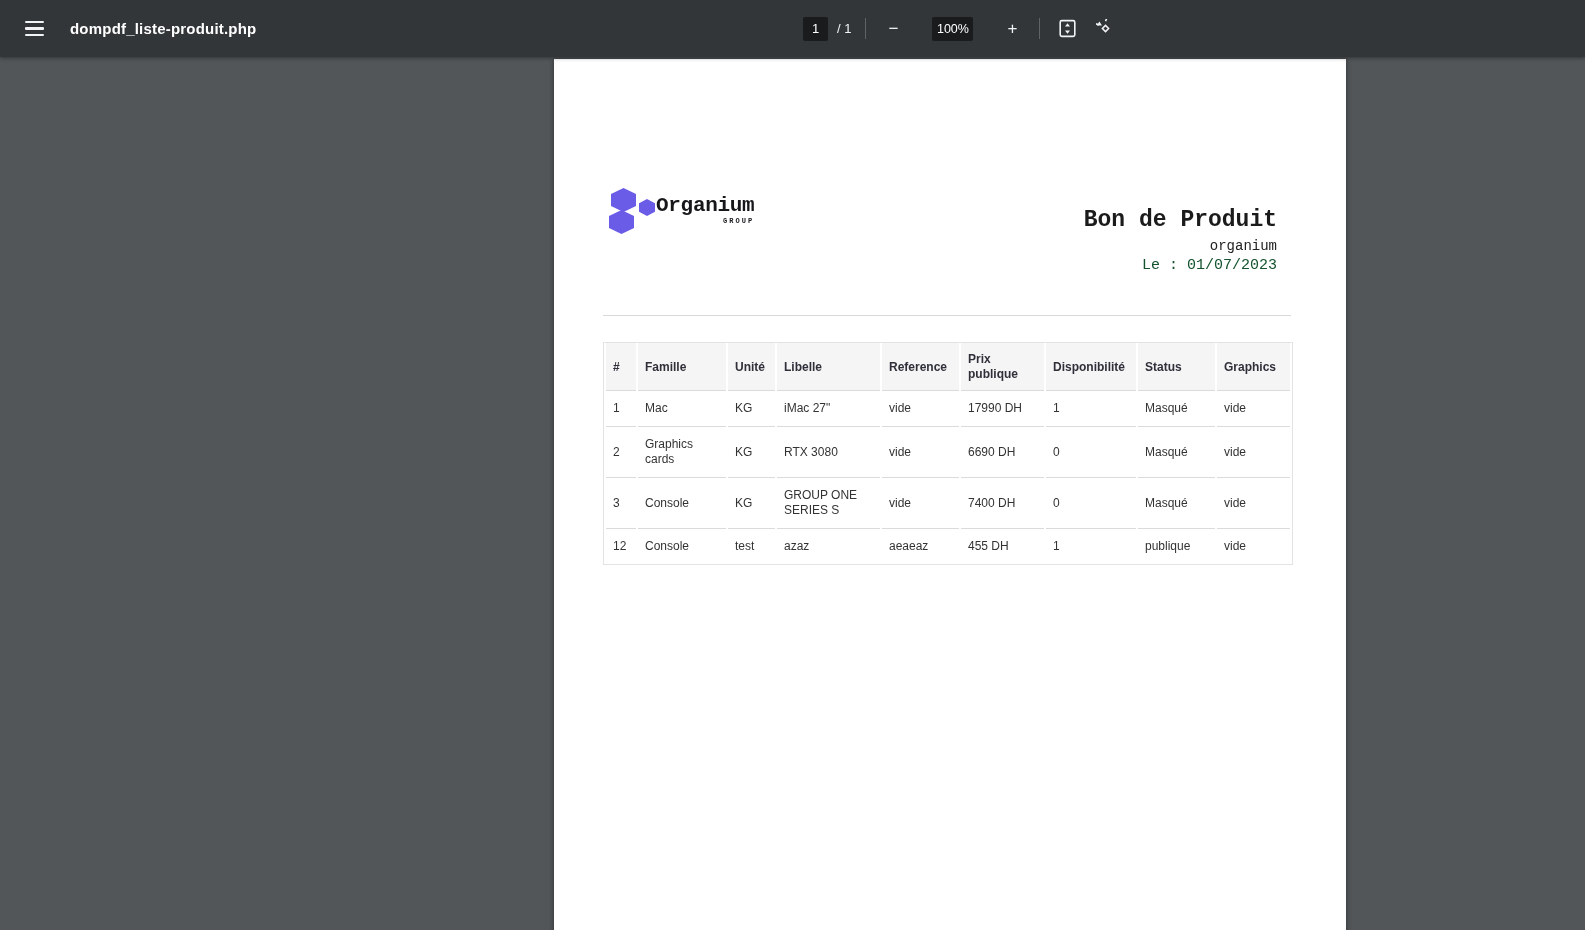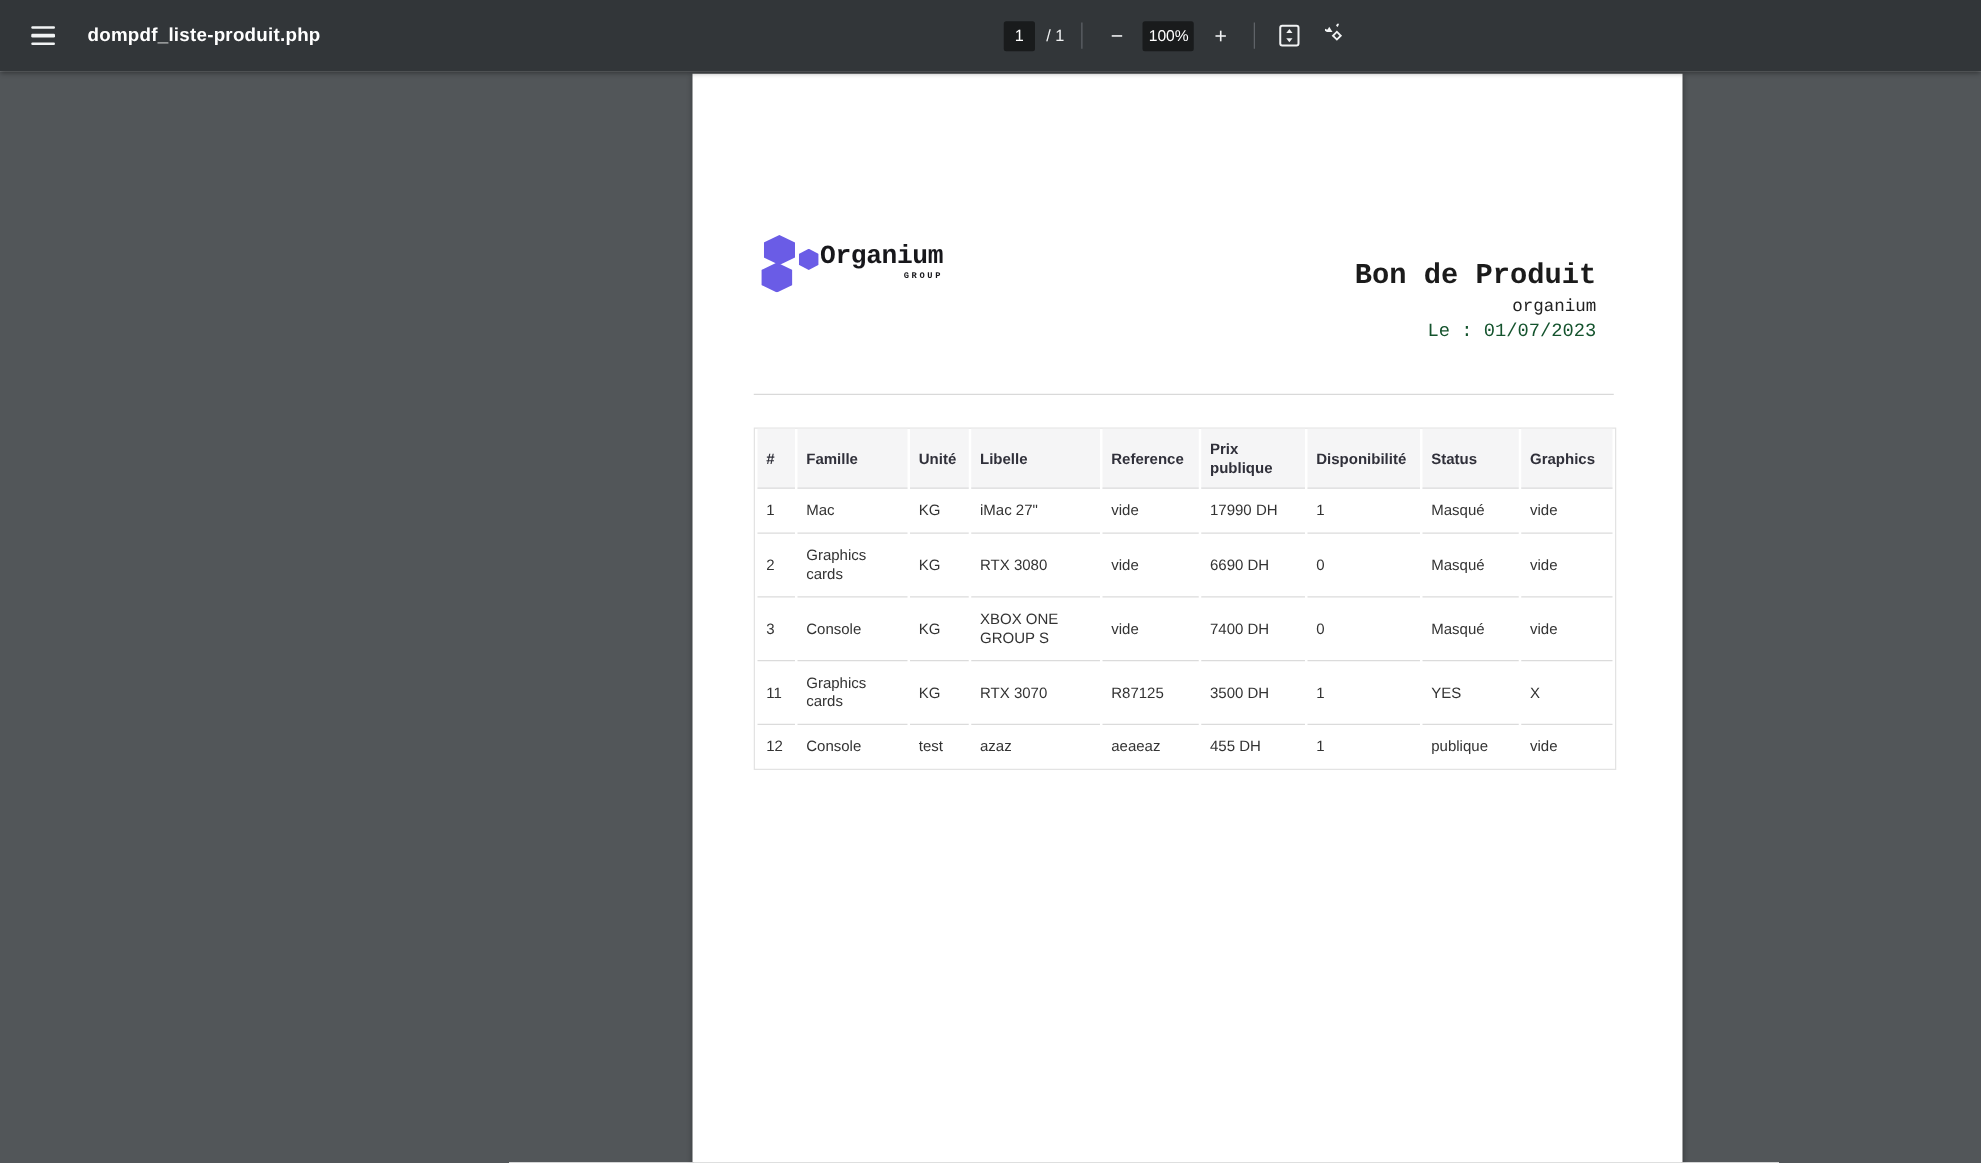--- a/index.html
+++ b/index.html
@@ -22,21 +22,21 @@
     color: #fff; font-size: 13px; text-align: center; font-family: "Liberation Sans", sans-serif;
   }
   .zoom-box { width: 41px; height: 24px; background: #191b1c; border: none; border-radius: 2px;
     color: #fff; font-size: 12.5px; text-align: center; font-family: "Liberation Sans", sans-serif; }
   .page-total { font-size: 13px; color: #f1f3f4; margin-left: 9px; }
   .tb-sep { width: 1px; height: 21px; background: #5f6368; margin: 0 14px; }
   .tb-btn { background: none; border: none; color: #f1f3f4; cursor: pointer;
     width: 26px; height: 26px; display: flex; align-items: center; justify-content: center; border-radius: 50%; }
   .glyph-btn { font-size: 17px; line-height: 1; font-weight: 400; }
   .tb-btn svg { display: block; }
-  .gap-l { margin-left: 12px; } .gap-s { margin-left: 8px; }
+  .gap-l { margin-left: 12px; } .gap-s { margin-left: 26px; }
 
   
   .viewport { height: 873px; background: #525659; overflow: hidden; }
   .page {
     width: 792px; margin-left: 554px; margin-top: 2px; height: 1123px;
     background: #ffffff; box-shadow: 0 1px 5px rgba(0,0,0,.45);
     padding: 0 55px 0 49px; color: #333;
   }
 
   
@@ -183,37 +183,26 @@
             <td>vide</td>
             <td>6690 DH</td>
             <td>0</td>
             <td>Masqué</td>
             <td>vide</td>
           </tr>
           <tr>
             <td>3</td>
             <td>Console</td>
             <td>KG</td>
-            <td>XBOX ONE GROUP S</td>
+            <td>GROUP ONE SERIES S</td>
             <td>vide</td>
             <td>7400 DH</td>
             <td>0</td>
             <td>Masqué</td>
             <td>vide</td>
-          </tr>
-          <tr>
-            <td>11</td>
-            <td>Graphics cards</td>
-            <td>KG</td>
-            <td>RTX 3070</td>
-            <td>R87125</td>
-            <td>3500 DH</td>
-            <td>1</td>
-            <td>YES</td>
-            <td>X</td>
           </tr>
           <tr>
             <td>12</td>
             <td>Console</td>
             <td>test</td>
             <td>azaz</td>
             <td>aeaeaz</td>
             <td>455 DH</td>
             <td>1</td>
             <td>publique</td>

